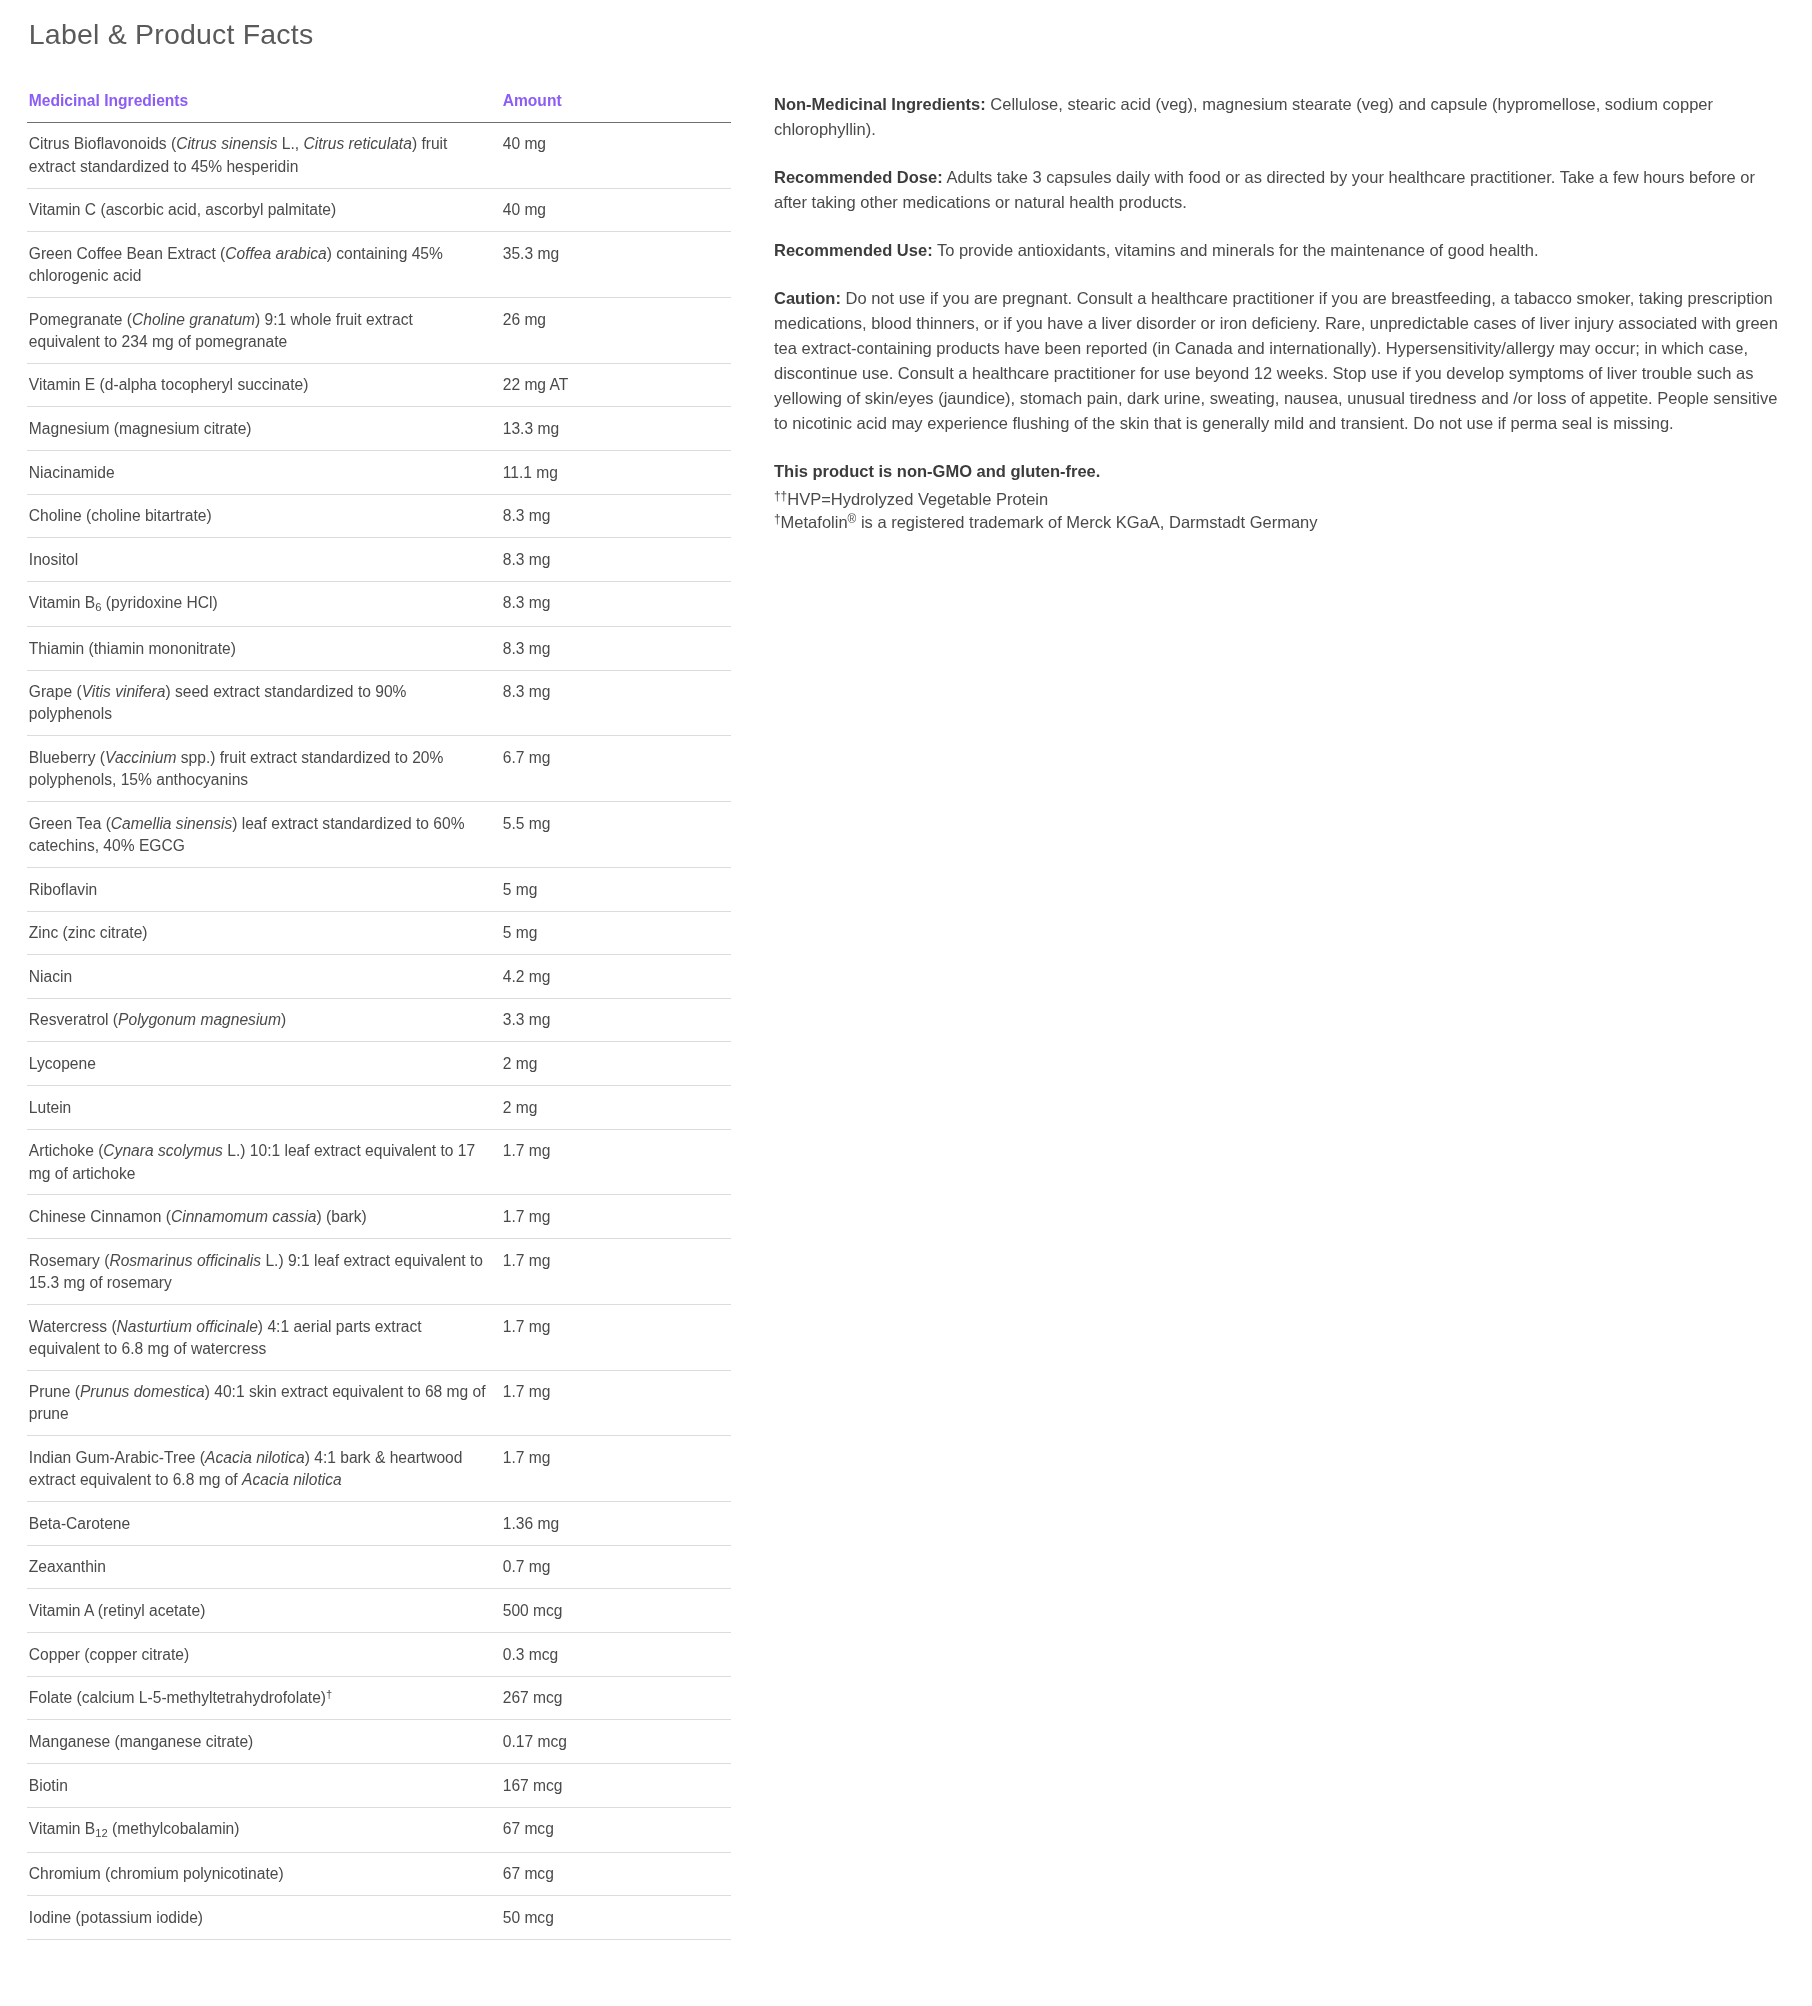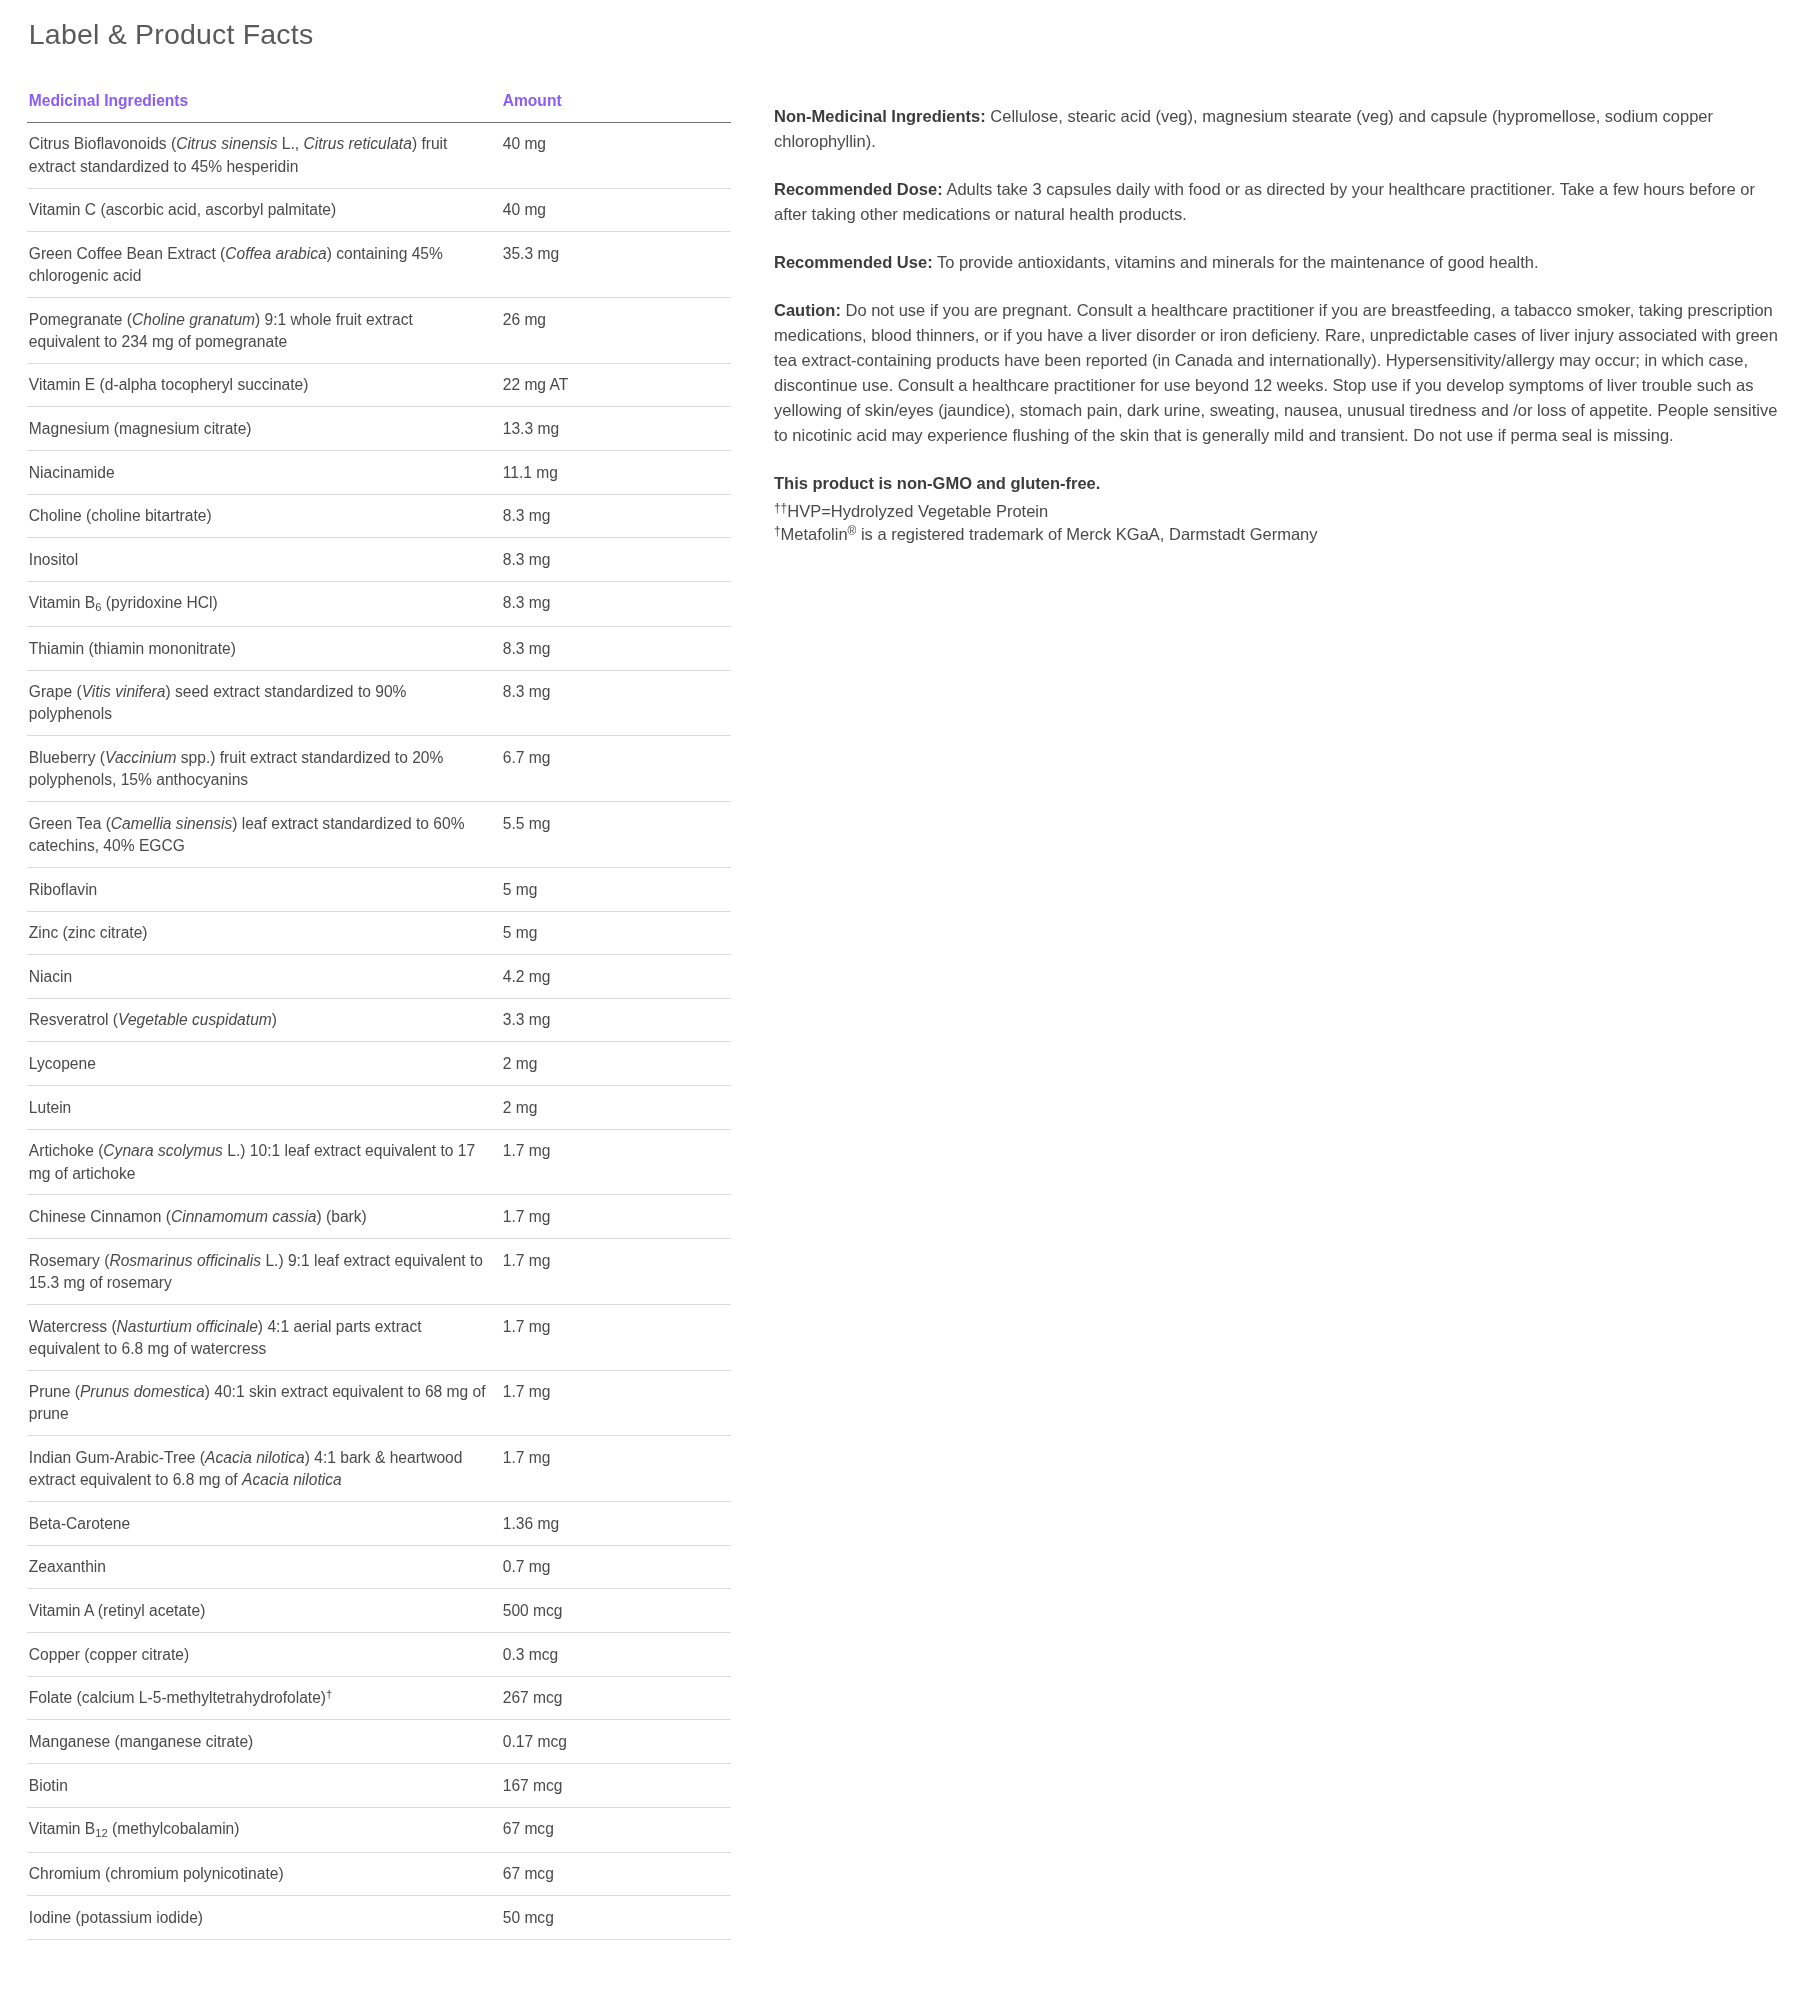--- a/index.html
+++ b/index.html
@@ -75,21 +75,21 @@
   }
   .ital { font-style: italic; }
   sub { font-size: 0.72em; vertical-align: -0.25em; }
   sup { font-size: 0.72em; vertical-align: 0.45em; }
 
   
   .info-block {
     font-size: 16.5px;
     line-height: 1.52;
     color: #4a4a4a;
-    margin: 12px 0 23px 0;
+    margin: 0 0 23px 0;
     text-align: left;
   }
   .info-block.caution { margin-bottom: 23px; }
   .info-label {
     font-weight: 700;
     color: #3c3c3c;
   }
   .info-strong {
     font-weight: 700;
     color: #3c3c3c;
@@ -184,21 +184,21 @@
             </tr>
             <tr>
               <td>Zinc (zinc citrate)</td>
               <td class="amt">5 mg</td>
             </tr>
             <tr>
               <td>Niacin</td>
               <td class="amt">4.2 mg</td>
             </tr>
             <tr>
-              <td>Resveratrol (<span class="ital">Vegetable cuspidatum</span>)</td>
+              <td>Resveratrol (<span class="ital">Polygonum magnesium</span>)</td>
               <td class="amt">3.3 mg</td>
             </tr>
             <tr>
               <td>Lycopene</td>
               <td class="amt">2 mg</td>
             </tr>
             <tr>
               <td>Lutein</td>
               <td class="amt">2 mg</td>
             </tr>

